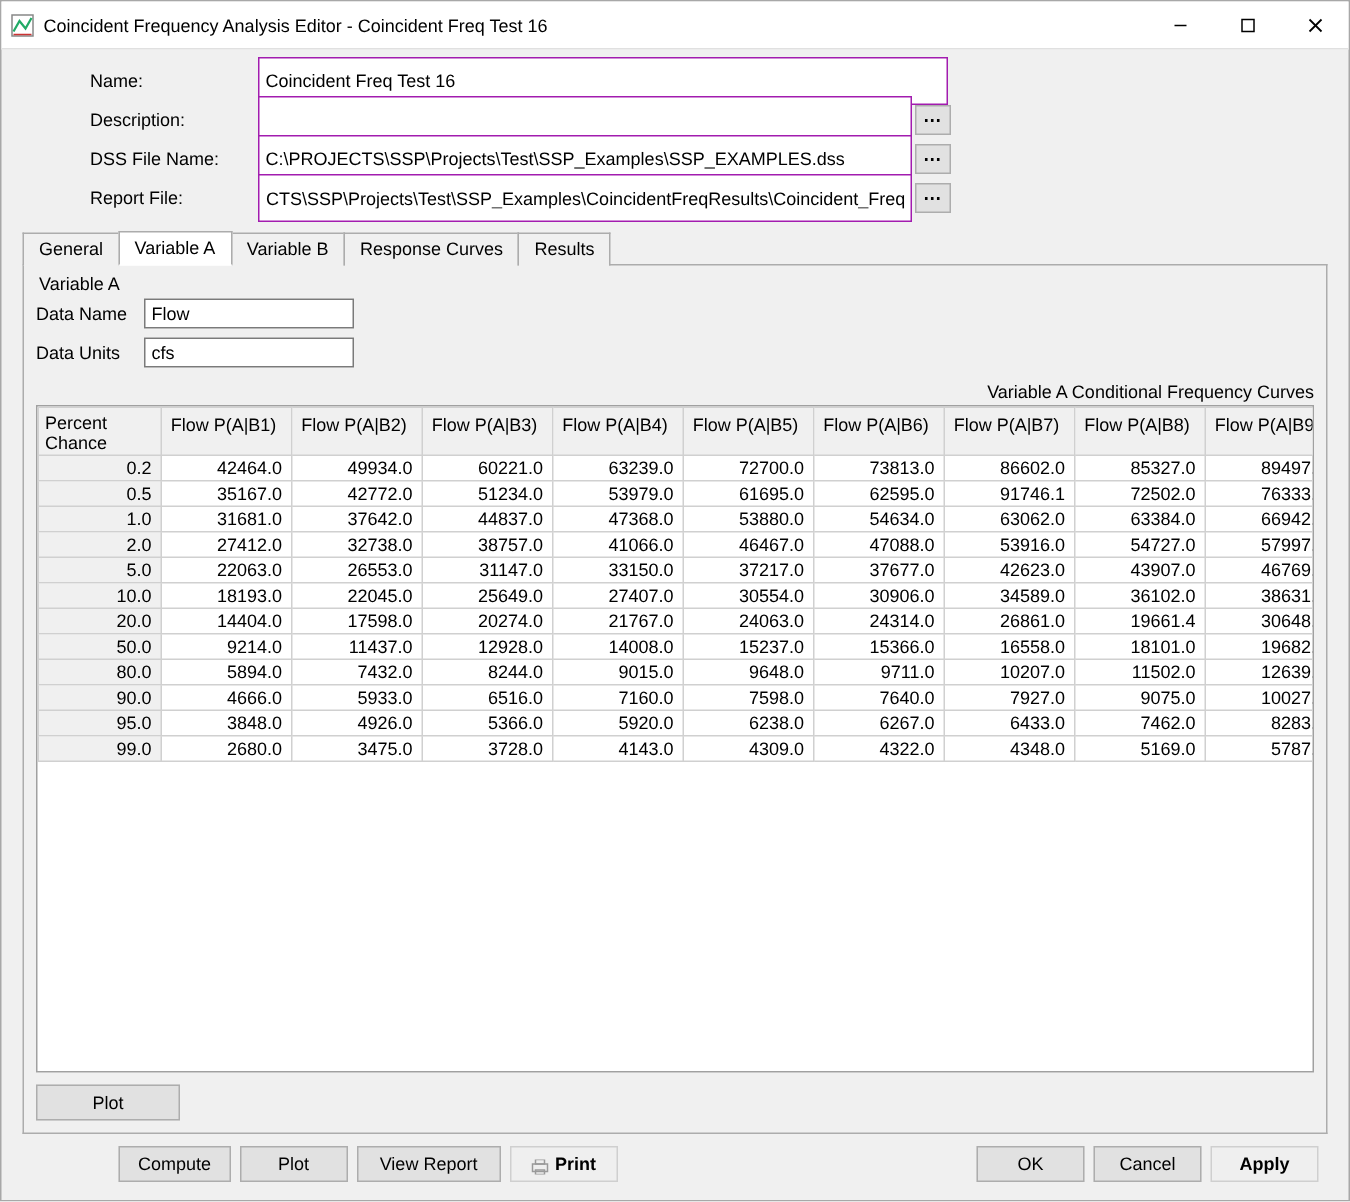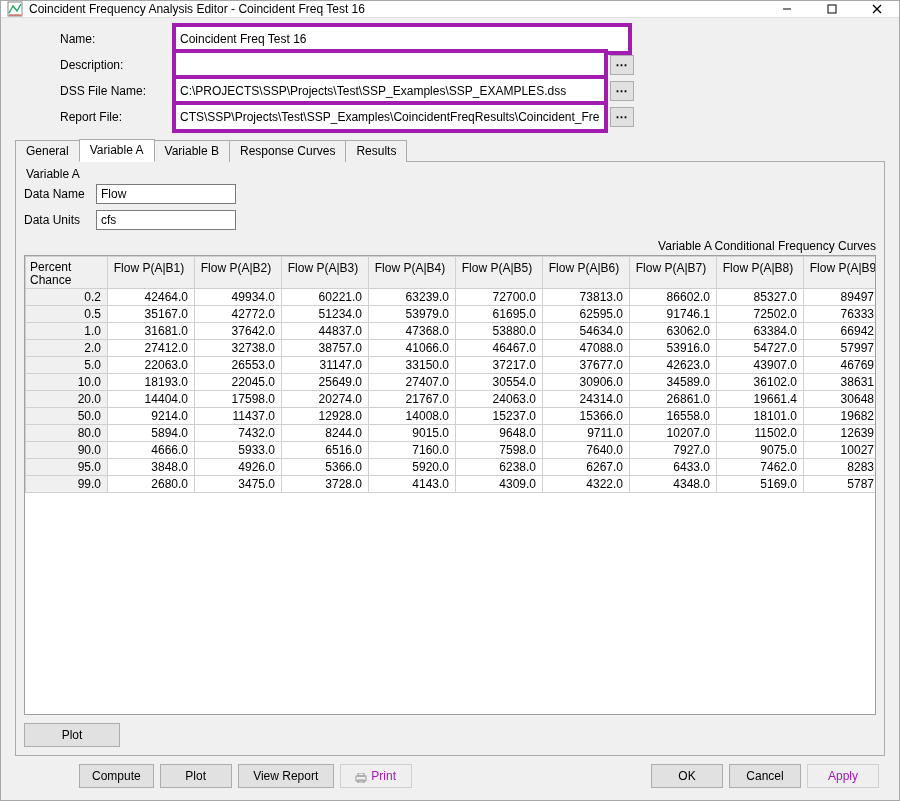--- a/index.html
+++ b/index.html
@@ -16,21 +16,21 @@
   .window {
     width: 900px;
     height: 801px;
     border: 1px solid #a8a8a8;
     background: #f0f0f0;
     display: flex;
     flex-direction: column;
   }
   
   .titlebar {
-    height: 17px;
+    height: 32px;
     background: #fff;
     display: flex;
     align-items: center;
     padding-left: 6px;
     border-bottom: 1px solid #e0e0e0;
   }
   .titlebar .app-icon {
     width: 16px; height: 16px;
     margin-right: 6px;
     display:inline-block;
@@ -42,21 +42,21 @@
     display:flex; align-items:center; justify-content:center;
     color:#000;
   }
   
   .form-area { padding: 10px 14px 6px 14px; }
   .form-row { display:flex; align-items:center; margin-bottom:4px; height:22px; }
   .form-label { width: 112px; margin-left: 45px; }
   .form-input {
     flex:1;
     height:32px;
-    border:4px solid #a21caf;
+    border:1px solid #a21caf;
     background:#fff;
     padding:1px 4px;
     font: inherit;
   }
   .form-input.short { flex:0 0 460px; }
   .browse-btn {
     width:24px; height:20px;
     margin-left:2px;
     border:1px solid #adadad;
     background:#e1e1e1;
@@ -163,23 +163,24 @@
   button.std {
     min-width:72px;
     height:24px;
     margin-right:6px;
     border:1px solid #adadad;
     background:#e1e1e1;
     font:inherit;
     padding:0 12px;
   }
   button.std:disabled {
-    color:#a21caf;
+    color:#000000;
     background:#efefef;
     border-color:#cfcfcf;
+    font-weight:bold;
   }
   button.std.wide { min-width:96px; }
 
   .printer-icon { display:inline-block; width:12px; height:10px; margin-right:4px; vertical-align:middle; }
 </style>
 </head>
 <body>
 
 <div class="window">
 

